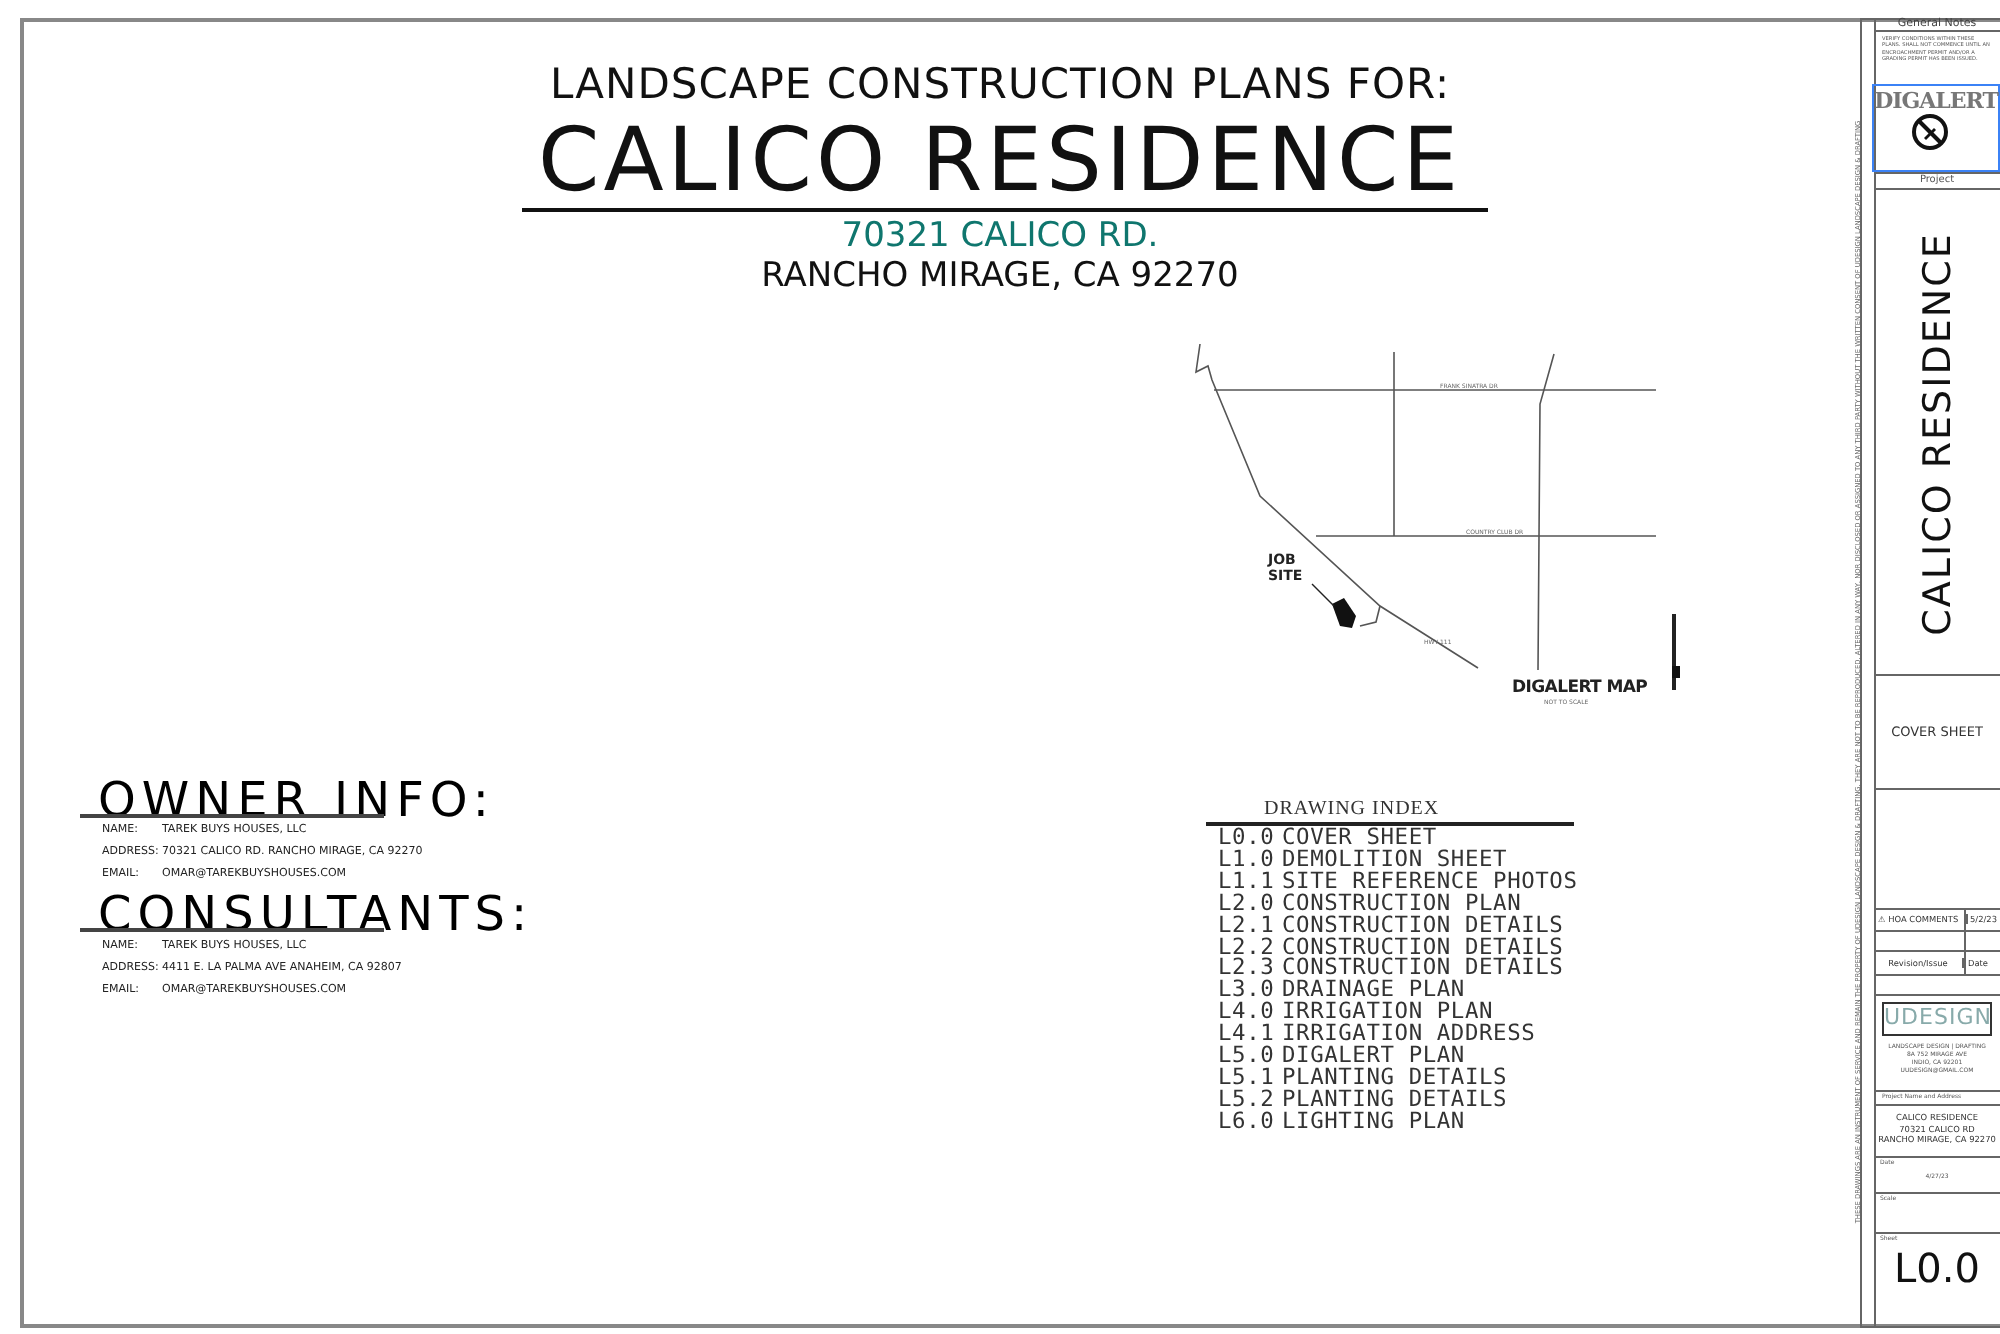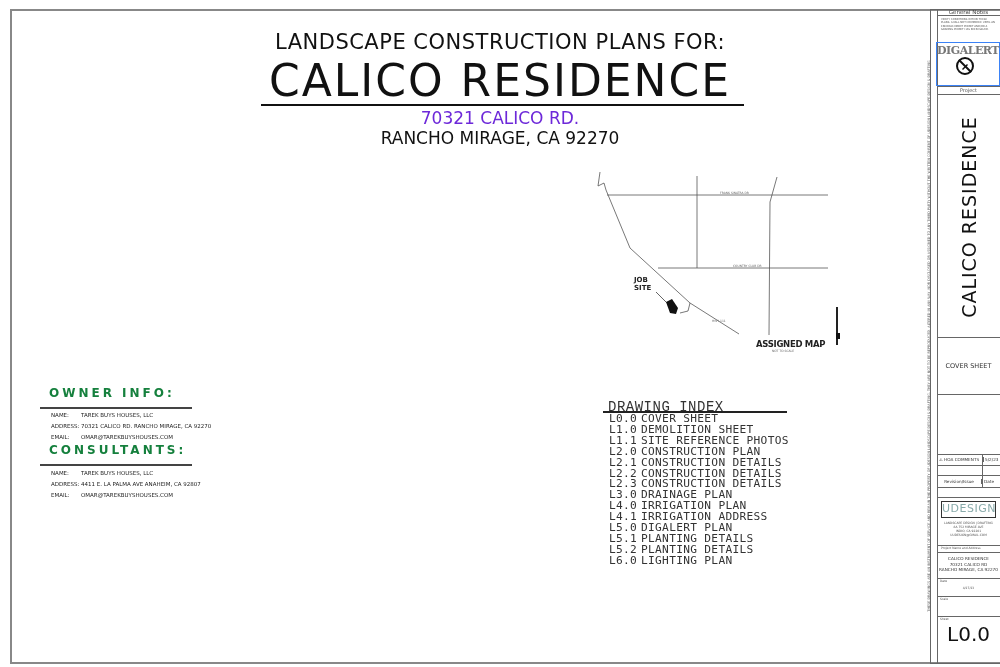--- a/index.html
+++ b/index.html
@@ -4,31 +4,31 @@
 <style>
   html, body { margin: 0; padding: 0; background: #ffffff; }
   body { width: 1000px; height: 667px; position: relative; overflow: hidden; font-family: "DejaVu Sans", sans-serif; color: #111; }
   .abs { position: absolute; }
   .sheet-border { left: 10px; top: 9px; width: 1000px; height: 655px; border-left: 2px solid #888; border-top: 2px solid #888; border-bottom: 2px solid #888; box-sizing: border-box; }
 
   
   .title-sub { left: 250px; width: 500px; top: 30px; text-align: center; font-size: 21px; letter-spacing: 0.5px; color: #111; }
   .title-main { left: 250px; width: 500px; top: 55px; text-align: center; font-size: 44px; letter-spacing: 2px; font-weight: 500; color: #111; }
   .title-rule { left: 261px; top: 104px; width: 483px; height: 2px; background: #111; }
-  .addr1 { left: 250px; width: 500px; top: 108px; text-align: center; font-size: 17px; color: #6d28d9; }
+  .addr1 { left: 250px; width: 500px; top: 108px; text-align: center; font-size: 17px; color: #0f766e; }
   .addr2 { left: 250px; width: 500px; top: 128px; text-align: center; font-size: 17px; color: #111; }
 
   
-  .sec-head { font-size: 12px; letter-spacing: 3px; color: #15803d; font-weight: 700; }
+  .sec-head { font-size: 24px; letter-spacing: 3px; color: #000000; font-weight: 400; }
   .sec-rule { height: 2px; background: #444; width: 152px; }
   .info-row { font-size: 5.5px; color: #222; display: flex; }
   .info-row .k { width: 30px; }
 
   
-  .di-title { left: 608px; top: 399px; font-family: Liberation Mono, monospace; font-size: 14px; letter-spacing: 0.5px; color: #333; }
+  .di-title { left: 632px; top: 399px; font-family: Liberation Serif, serif; font-size: 10px; letter-spacing: 0.5px; color: #333; }
   .di-rule { left: 603px; top: 411px; width: 184px; height: 1.5px; background: #222; }
   .di-list { left: 609px; top: 414px; font-family: "DejaVu Sans Mono", monospace; font-size: 11.2px; line-height: 10.9px; color: #333; letter-spacing: 0.3px; }
   .di-list .row { display: flex; white-space: pre; }
   .di-list .num { width: 32px; }
 
   
   .map { left: 590px; top: 170px; width: 270px; height: 190px; }
   .vm-label { left: 756px; top: 339px; font-size: 8.5px; font-weight: bold; color: #222; letter-spacing: -0.3px; }
   .vm-sub { left: 772px; top: 349px; font-size: 3px; color: #666; }
   .job-site { left: 634px; top: 276px; font-size: 7px; font-weight: bold; line-height: 8px; color: #222; }
@@ -123,21 +123,21 @@
   <text x="733" y="267" font-size="3" fill="#666" font-family="DejaVu Sans, sans-serif">COUNTRY CLUB DR</text>
   <text x="712" y="322" font-size="3" fill="#666" font-family="DejaVu Sans, sans-serif">HWY 111</text>
 
   <polygon points="836,307 838,307 838,345 836,345" fill="#222"></polygon>
   <polygon points="836,333 840,333 840,339 836,339" fill="#111"></polygon>
 </svg>
 <div class="abs job-site">
   <div>JOB</div>
   <div>SITE</div>
 </div>
-<div class="abs vm-label">ASSIGNED MAP</div>
+<div class="abs vm-label">DIGALERT MAP</div>
 <div class="abs vm-sub">NOT TO SCALE</div>
 <div class="abs" style="left:833px; top:308px; width:6px; height:38px;"></div>
 
 <div class="abs di-title">DRAWING INDEX</div>
 <div class="abs di-rule"></div>
 <div class="abs di-list">
   <div class="row"><span class="num">L0.0</span><span>COVER SHEET</span></div>
   <div class="row"><span class="num">L1.0</span><span>DEMOLITION SHEET</span></div>
   <div class="row"><span class="num">L1.1</span><span>SITE REFERENCE PHOTOS</span></div>
   <div class="row"><span class="num">L2.0</span><span>CONSTRUCTION PLAN</span></div>

